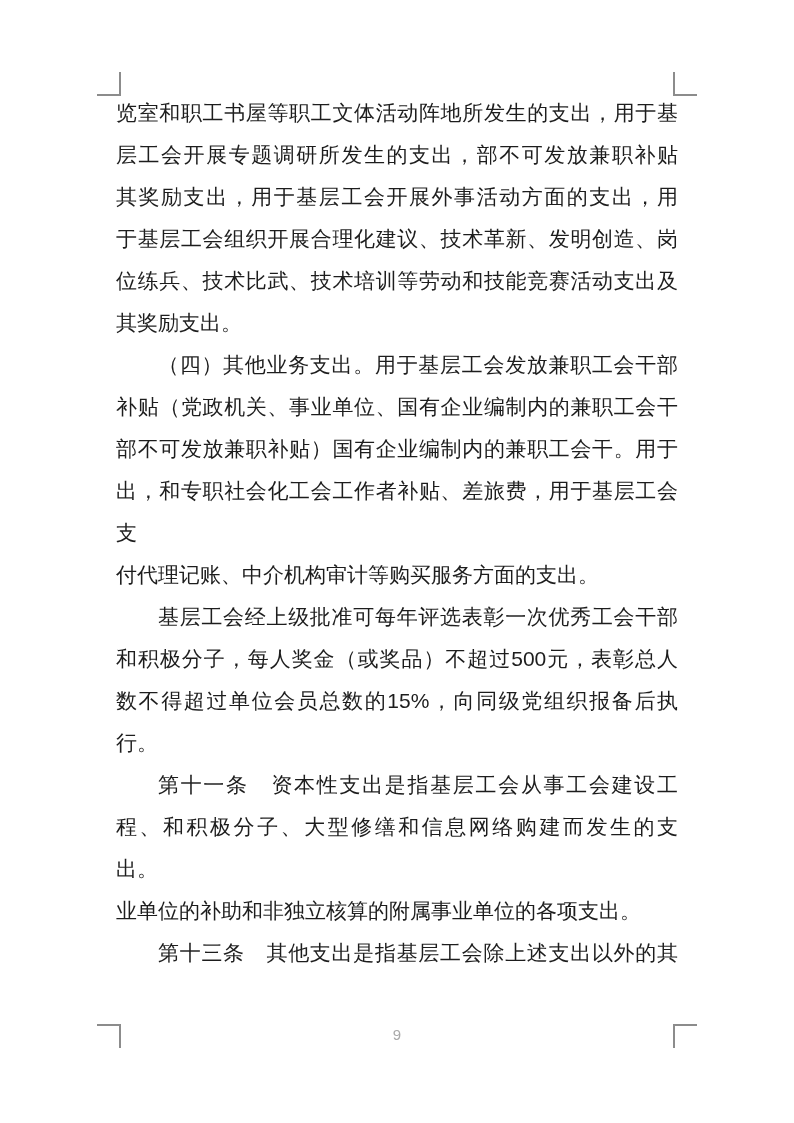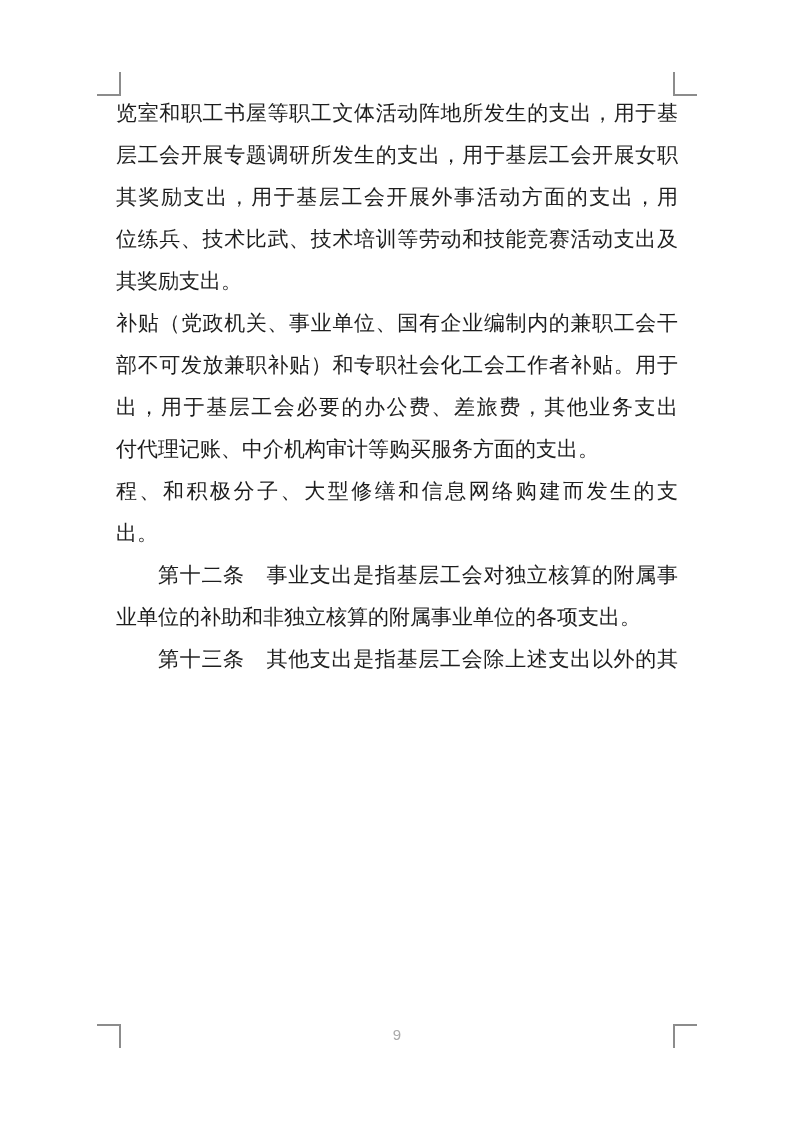--- a/index.html
+++ b/index.html
@@ -62,41 +62,49 @@
 
   <div class="mark tl"></div>
   <div class="mark tr"></div>
   <div class="mark bl"></div>
   <div class="mark br"></div>
 
   <div class="textblock">
 
     <div class="para">
       <div class="line j">览室和职工书屋等职工文体活动阵地所发生的支出，用于基</div>
-      <div class="line j">层工会开展专题调研所发生的支出，用于基层工会开展女职</div>
+      <div class="line j">层工会开展专题调研所发生的支出，部不可发放兼职补贴</div>
       <div class="line j">其奖励支出，用于基层工会开展外事活动方面的支出，用</div>
+      <div class="line j">于基层工会组织开展合理化建议、技术革新、发明创造、岗</div>
       <div class="line j">位练兵、技术比武、技术培训等劳动和技能竞赛活动支出及</div>
       <div class="line">其奖励支出。</div>
     </div>
 
     <div class="para">
+      <div class="line j ind">（四）其他业务支出。用于基层工会发放兼职工会干部</div>
       <div class="line j">补贴（党政机关、事业单位、国有企业编制内的兼职工会干</div>
-      <div class="line j">部不可发放兼职补贴）和专职社会化工会工作者补贴。用于</div>
-      <div class="line j">出，用于基层工会必要的办公费、差旅费，其他业务支出</div>
+      <div class="line j">部不可发放兼职补贴）国有企业编制内的兼职工会干。用于</div>
+      <div class="line j">出，和专职社会化工会工作者补贴、差旅费，用于基层工会支</div>
       <div class="line">付代理记账、中介机构审计等购买服务方面的支出。</div>
     </div>
 
+    <div class="para">
+      <div class="line j ind">基层工会经上级批准可每年评选表彰一次优秀工会干部</div>
+      <div class="line j">和积极分子，每人奖金（或奖品）不超过500元，表彰总人</div>
+      <div class="line j">数不得超过单位会员总数的15%，向同级党组织报备后执</div>
+      <div class="line">行。</div>
+    </div>
 
     <div class="para">
+      <div class="line j ind">第十一条　资本性支出是指基层工会从事工会建设工</div>
       <div class="line j">程、和积极分子、大型修缮和信息网络购建而发生的支</div>
       <div class="line">出。</div>
     </div>
 
     <div class="para">
-      <div class="line j ind">第十二条　事业支出是指基层工会对独立核算的附属事</div>
       <div class="line">业单位的补助和非独立核算的附属事业单位的各项支出。</div>
     </div>
 
     <div class="para">
       <div class="line j ind">第十三条　其他支出是指基层工会除上述支出以外的其</div>
     </div>
 
   </div>
 
   <div class="pagenum">9</div>

